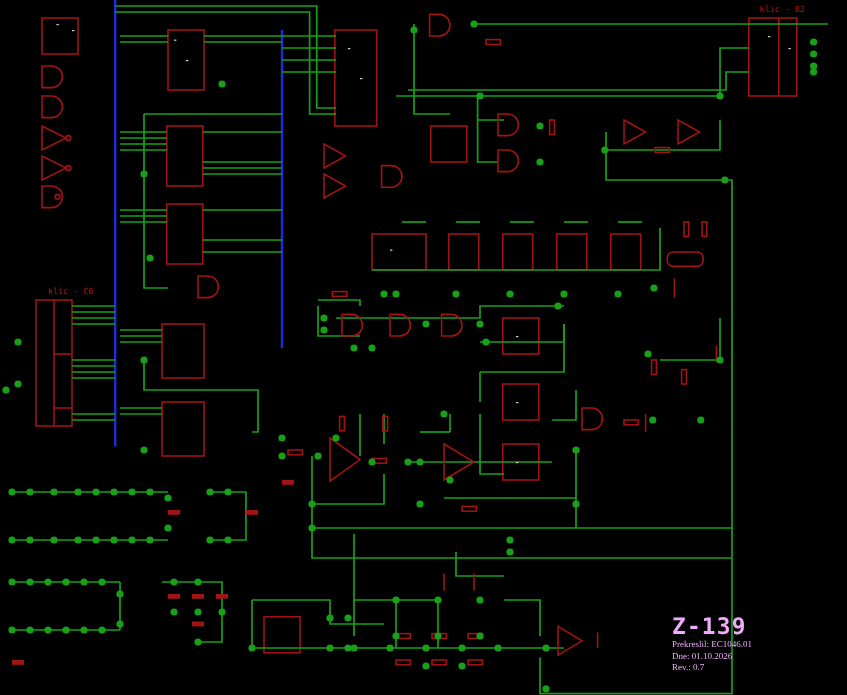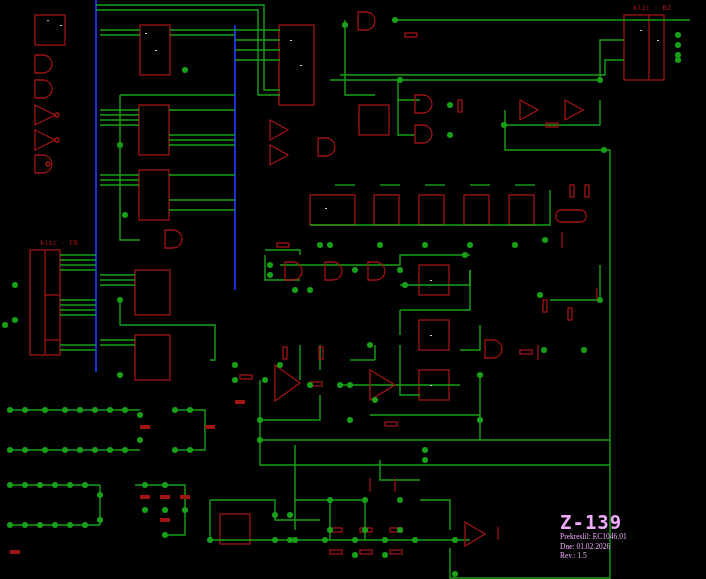--- a/index.html
+++ b/index.html
@@ -354,15 +354,15 @@
     <rect class="pin" x="325" y="208" width="2" height="1"></rect>
       <rect class="pin" x="430" y="280" width="2" height="1"></rect>
     <rect class="pin" x="430" y="335" width="2" height="1"></rect>
       <rect class="pin" x="430" y="385" width="2" height="1"></rect>
   </g>
 </svg>
 
 <div id="title-block">
   <div class="t1">Z-139</div>
   <div class="t2">Prekreslil: EC1046.01</div>
-  <div class="t2">Dne: 01.02.2026</div>
-  <div class="t2">Rev.: 1.5</div>
+  <div class="t2">Dne: 01.10.2026</div>
+  <div class="t2">Rev.: 0.7</div>
 </div>
 
 </body></html>

